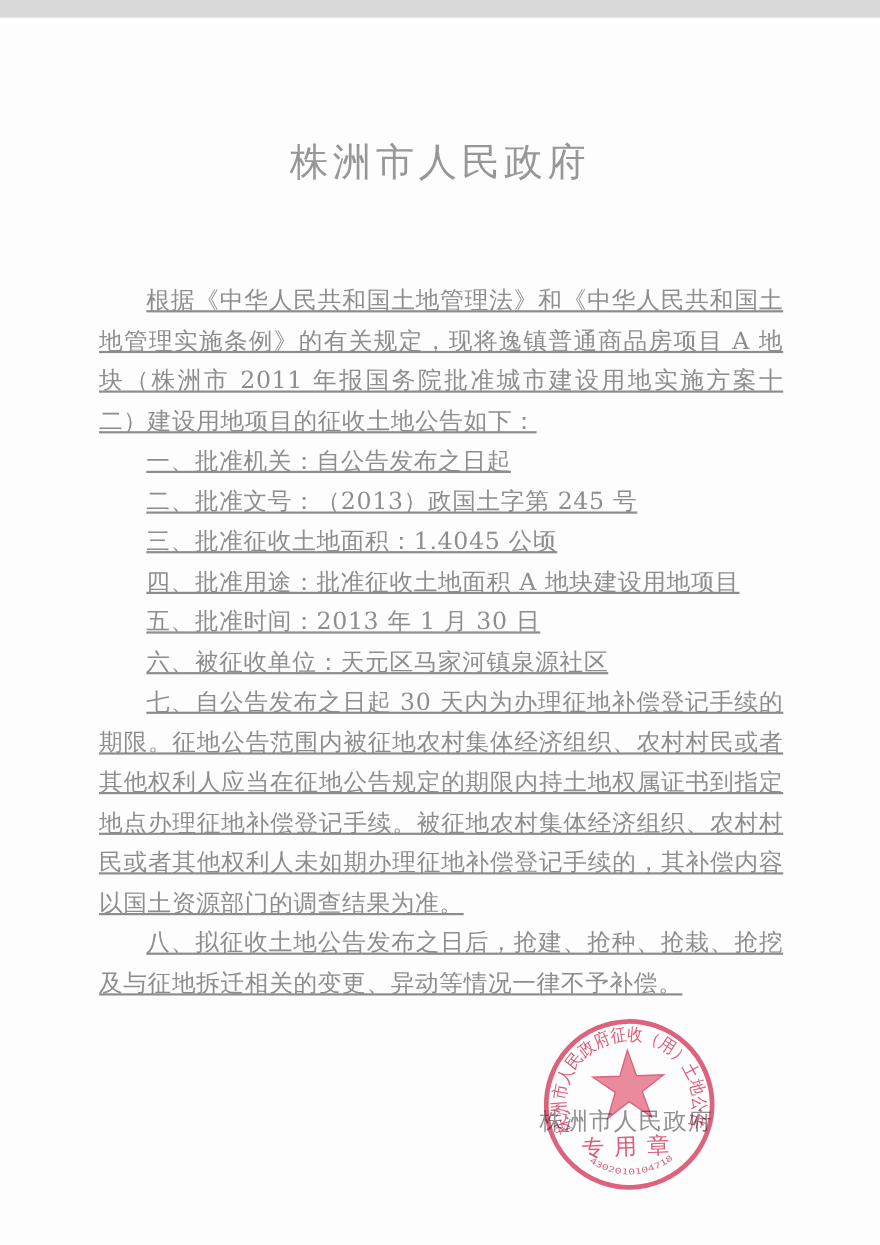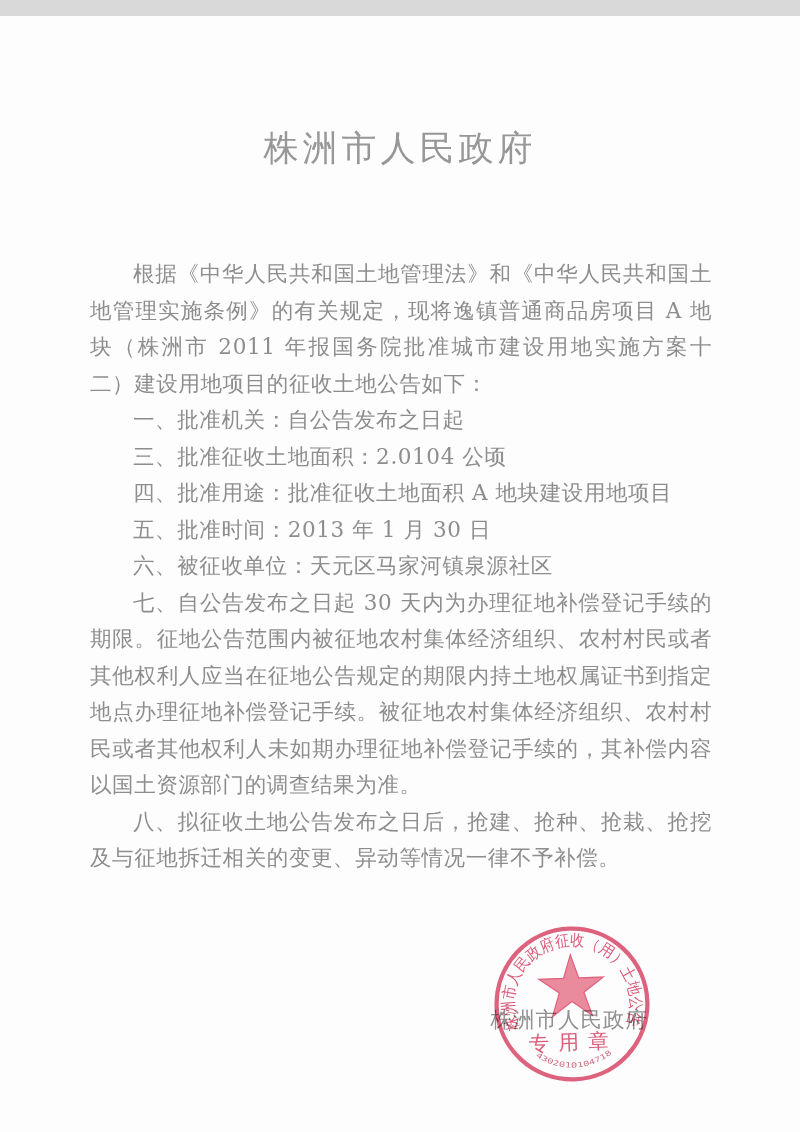--- a/index.html
+++ b/index.html
@@ -11,21 +11,21 @@
   .titles{position:absolute;top:106px;left:0;width:100%;text-align:center;}
   .title-line{
     font-size:35px;line-height:52px;letter-spacing:4px;
     color:#979797;font-weight:normal;margin:0;
   }
   .doc-body{
     position:absolute;top:240px;left:90px;width:622px;
     font-size:21.5px;line-height:36.5px;letter-spacing:0.6px;
     text-align:justify;color:#8d8d8d;
   }
-  .doc-body p{margin:0;text-indent:2em;}
+  .doc-body p{margin:0;text-indent:2em;text-decoration:underline;}
   .sign-block{
     position:absolute;right:152px;top:992px;text-align:right;
     color:#909090;
   }
   .sign-issuer{font-size:21.5px;line-height:24px;letter-spacing:1px;}
   .sign-date{font-size:21.5px;line-height:24px;margin-top:18px;letter-spacing:1px;}
   .seal{
     position:absolute;left:492px;top:908px;width:160px;height:160px;
     mix-blend-mode:multiply;opacity:0.92;transform:rotate(-2deg);
   }
@@ -35,21 +35,22 @@
 
 <div class="page">
 
   <div class="titles">
     <div class="title-line">株洲市人民政府</div>
   </div>
 
   <div class="doc-body">
     <p>根据《中华人民共和国土地管理法》和《中华人民共和国土地管理实施条例》的有关规定，现将逸镇普通商品房项目 A 地块（株洲市 2011 年报国务院批准城市建设用地实施方案十二）建设用地项目的征收土地公告如下：</p>
     <p>一、批准机关：自公告发布之日起</p>
-    <p>三、批准征收土地面积：2.0104 公顷</p>
+    <p>二、批准文号：（2013）政国土字第 245 号</p>
+    <p>三、批准征收土地面积：1.4045 公顷</p>
     <p>四、批准用途：批准征收土地面积 A 地块建设用地项目</p>
     <p>五、批准时间：2013 年 1 月 30 日</p>
     <p>六、被征收单位：天元区马家河镇泉源社区</p>
     <p>七、自公告发布之日起 30 天内为办理征地补偿登记手续的期限。征地公告范围内被征地农村集体经济组织、农村村民或者其他权利人应当在征地公告规定的期限内持土地权属证书到指定地点办理征地补偿登记手续。被征地农村集体经济组织、农村村民或者其他权利人未如期办理征地补偿登记手续的，其补偿内容以国土资源部门的调查结果为准。</p>
     <p>八、拟征收土地公告发布之日后，抢建、抢种、抢栽、抢挖及与征地拆迁相关的变更、异动等情况一律不予补偿。</p>
   </div>
 
   <div class="sign-block">
     <div class="sign-issuer">株洲市人民政府</div>
   </div>

